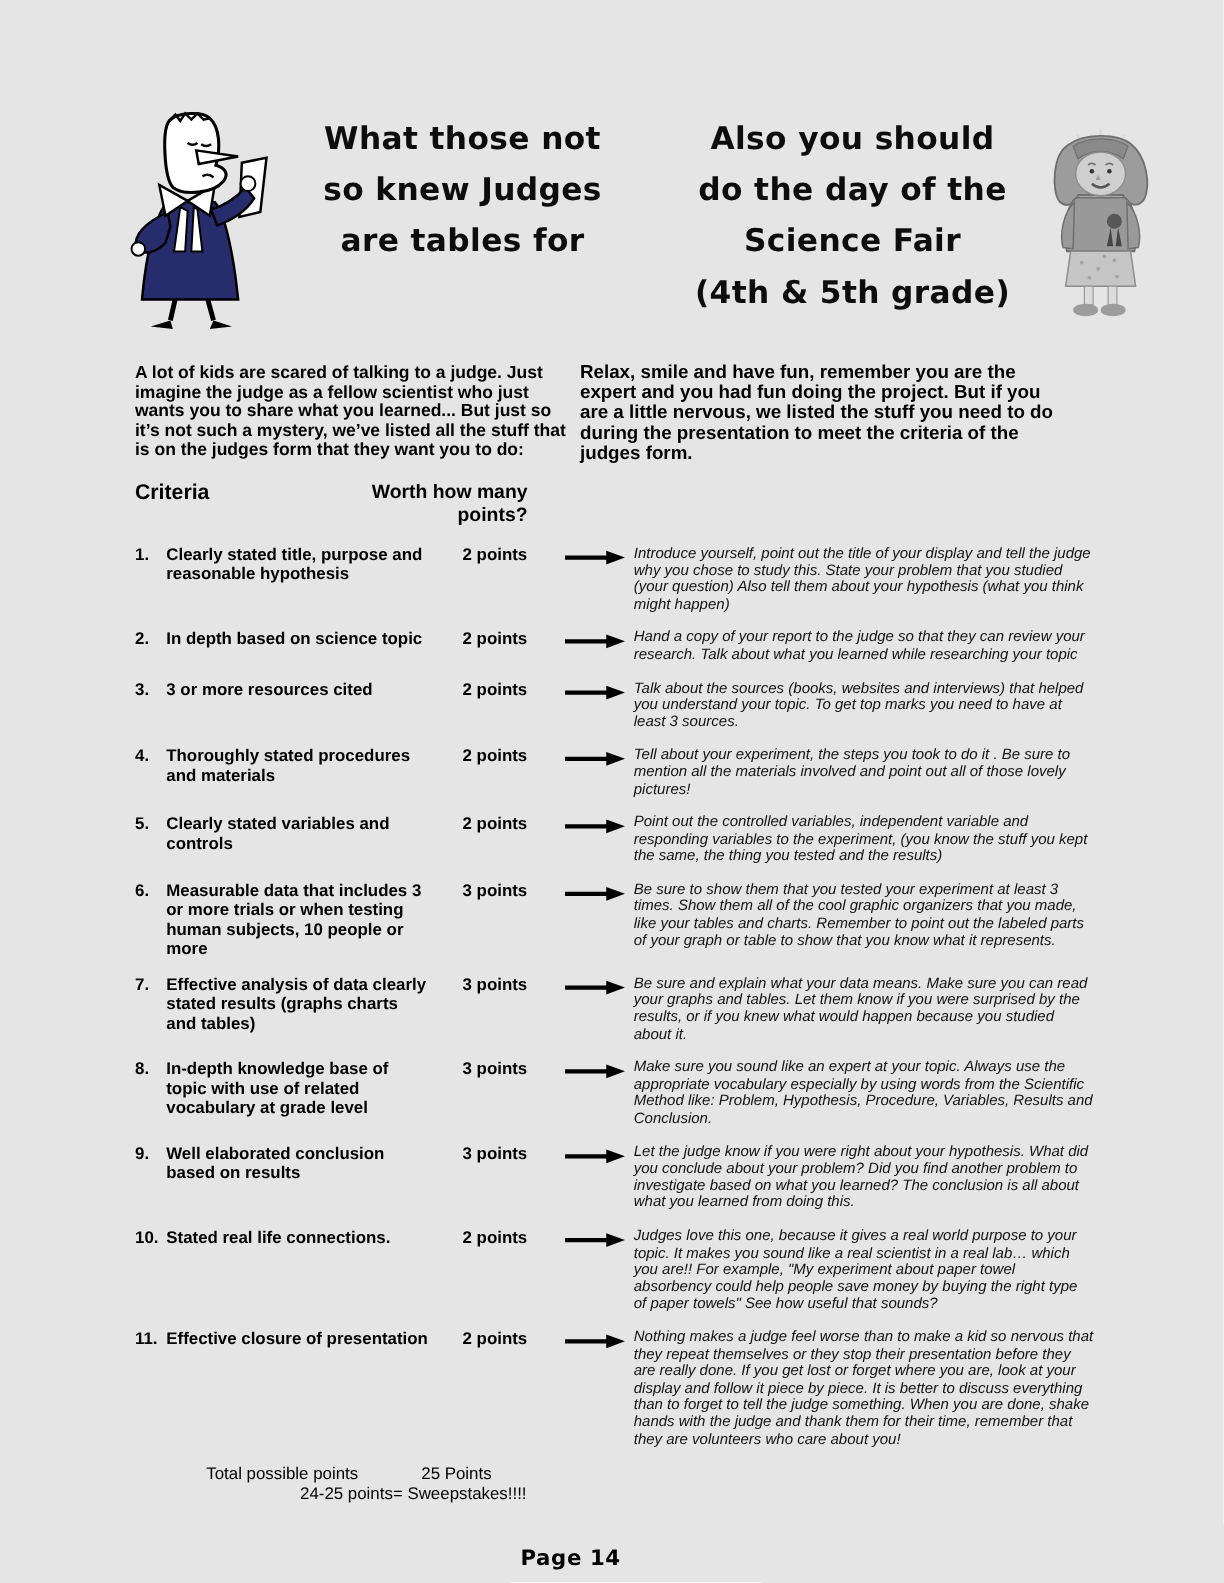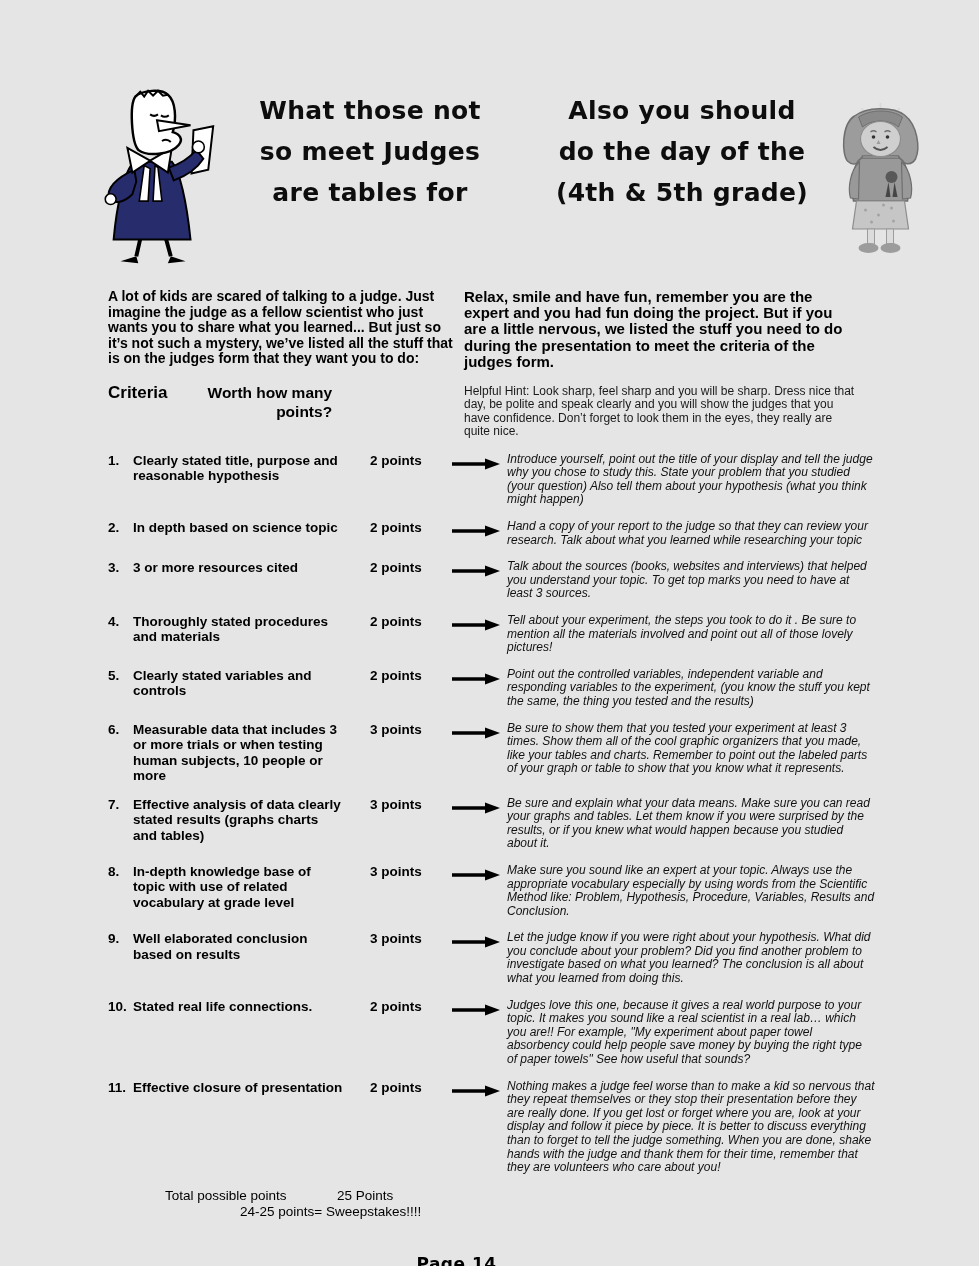--- a/index.html
+++ b/index.html
@@ -13,21 +13,21 @@
   .title{font-family:"DejaVu Sans",sans-serif;font-weight:700;color:#0d0d0d;
          text-align:center;line-height:41px;font-size:25px;letter-spacing:.3px;}
   .title-left{width:288px;margin-top:6px;flex:0 0 auto;}
   .title-right{width:292px;margin-left:22px;margin-top:6px;flex:0 0 auto;}
   .girl-wrap{width:98px;margin-top:16px;margin-left:4px;flex:0 0 auto;}
   
   .content{padding:0 104px 0 108px;}
   .intro{display:flex;margin-top:17px;align-items:flex-start;}
   .intro-left{width:352px;flex:0 0 auto;}
   .intro-left-text{font-weight:bold;font-size:14px;line-height:15.6px;}
-  .crit-header{display:flex;justify-content:flex-start;width:314px;margin-top:16px;gap:40px;}
+  .crit-header{display:flex;justify-content:space-between;width:314px;margin-top:16px;gap:40px;}
   .crit-header-left{font-weight:bold;font-size:17px;}
   .crit-header-right{font-weight:bold;font-size:15.5px;line-height:19px;text-align:right;}
   .intro-right{width:395px;margin-left:4px;flex:0 0 auto;}
   .intro-right-bold{font-weight:bold;font-size:15px;line-height:16.2px;}
   .hint{font-size:12px;line-height:13.4px;margin-top:15px;color:#1a1a1a;}
   
   .rows{margin-top:14px;}
   .row{display:flex;align-items:flex-start;margin-bottom:13px;}
   .c-num{width:25px;flex:0 0 auto;font-weight:bold;font-size:13.5px;line-height:15.5px;}
   .c-text{width:212px;flex:0 0 auto;font-weight:bold;font-size:13.5px;line-height:15.5px;}
@@ -78,27 +78,28 @@
         <path d="M63 30 q4 3 8 0 M74 31 q4 3 8 0" stroke="#000" stroke-width="2" fill="none"></path>
 
         <path d="M70 36 L104 41 L72 47 Z" fill="#fff" stroke="#000" stroke-width="2"></path>
 
         <path d="M75 57 q5 -3 9 1" stroke="#000" stroke-width="2" fill="none"></path>
       </svg>
     </span>
 
     <div class="title title-left">
       <div>What those not</div>
-      <div>so meet Judges</div>
+      <div>so knew Judges</div>
       <div>are tables for</div>
     </div>
 
     <div class="title title-right">
       <div>Also you should</div>
       <div>do the day of the</div>
+      <div>Science Fair</div>
       <div>(4th &amp; 5th grade)</div>
     </div>
 
     <span class="girl-wrap">
       <svg width="98" height="160" viewBox="0 0 95 160">
 
         <path d="M28 8 l5 8 M47 3 l0 9 M66 8 l-5 8" stroke="#d9d9d9" stroke-width="2" fill="none"></path>
 
         <path d="M21 16 C8 24 8 54 14 61 C20 67 27 63 29 56 L65 56 C68 64 77 67 82 59 C87 48 84 25 71 15 C59 6 33 7 21 16 Z" fill="#9c9c9c" stroke="#6f6f6f" stroke-width="1.5"></path>
 
@@ -143,21 +144,20 @@
         <div class="crit-header">
           <div class="crit-header-left">Criteria</div>
           <div class="crit-header-right">
             <div>Worth how many</div>
             <div>points?</div>
           </div>
         </div>
       </div>
       <div class="intro-right">
         <div class="intro-right-bold">Relax, smile and have fun, remember you are the expert and you had fun doing the project. But if you are a little nervous, we listed the stuff you need to do during the presentation to meet the criteria of the judges form.</div>
-        <div class="hint">Helpful Hint: Look sharp, feel sharp and you will be sharp.  Dress nice that day, be polite and speak clearly and you will show the judges that you have confidence.  Don’t forget to look them in the eyes, they really are quite nice.</div>
       </div>
     </div>
 
     <div class="rows">
 
       <div class="row">
         <div class="c-num">1.</div>
         <div class="c-text">Clearly stated title, purpose and reasonable hypothesis</div>
         <div class="c-points">2 points</div>
         <div class="c-arrow"><svg width="50" height="12" viewBox="0 0 50 12">

